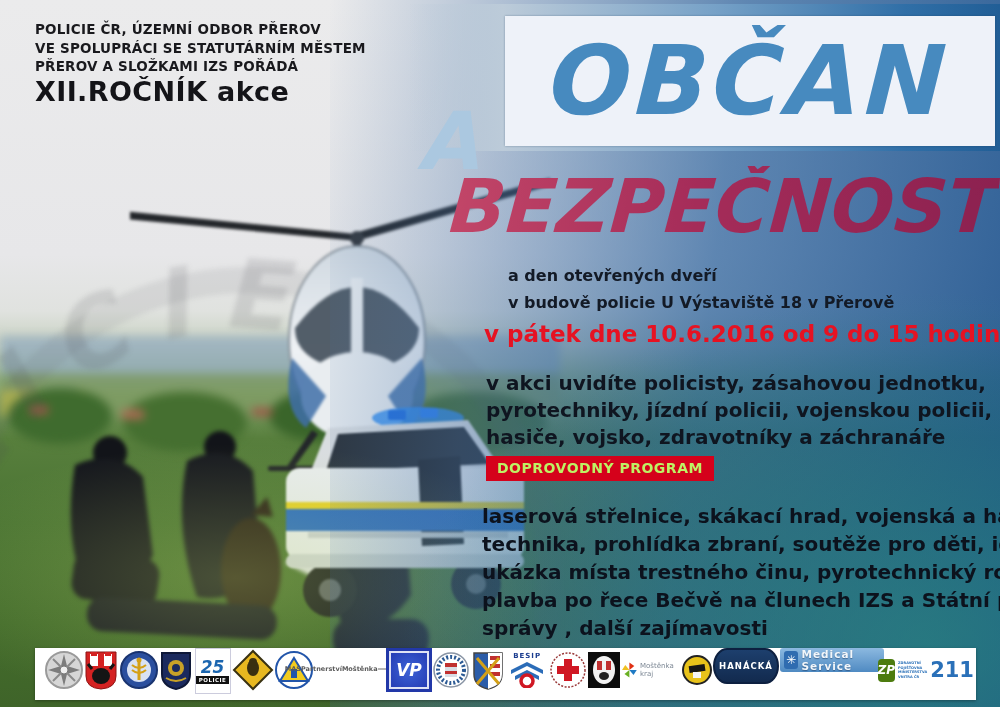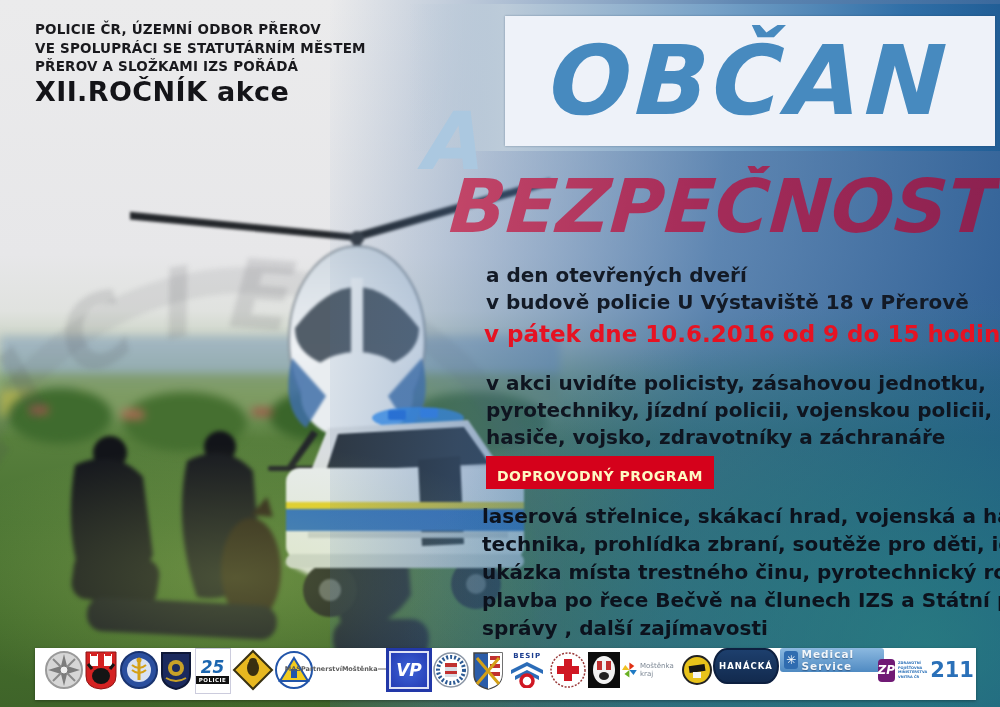--- a/index.html
+++ b/index.html
@@ -29,25 +29,25 @@
   .obcan-box{left:505px;top:16px;width:490px;height:130px;background:#eef2f9;box-shadow:0 0 2px rgba(30,60,90,.4);}
   .obcan{width:100%;height:100%;display:flex;align-items:center;justify-content:center;
     color:#478abf;font-weight:bold;font-style:italic;font-size:96px;letter-spacing:4px;transform:skewX(-3deg);}
   .conj-a{left:424px;top:102px;font-size:80px;font-weight:bold;font-style:italic;color:#abc8e0;transform:skewX(-3deg);line-height:1;}
   .bezpecnost{left:450px;top:166px;font-size:74px;font-weight:bold;font-style:italic;line-height:1.1;
     transform:skewX(-4deg);letter-spacing:0;
     background:linear-gradient(90deg,#c24668 0%,#a52c59 45%,#8c2150 100%);
     -webkit-background-clip:text;background-clip:text;color:transparent;white-space:nowrap;}
   
   .txt{font-weight:bold;white-space:nowrap;}
-  .subtitle{left:486px;top:262px;font-size:20px;line-height:27px;color:#131a26;}
+  .subtitle{left:508px;top:262px;font-size:16px;line-height:27px;color:#131a26;}
   .dateline{left:484px;top:321px;font-size:23px;color:#e61222;}
   .program{left:486px;top:370px;font-size:20px;line-height:27px;color:#0f1520;}
-  .badge{left:486px;top:456px;display:inline-block;background:#d5011b;color:#fef9c3;
-    font-size:14px;font-weight:bold;padding:12px 11px 5px;letter-spacing:.5px;white-space:nowrap;}
+  .badge{left:486px;top:456px;display:inline-block;background:#d5011b;color:#bef264;
+    font-size:14px;font-weight:bold;padding:4px 11px 5px;letter-spacing:.5px;white-space:nowrap;}
   .activities{left:482px;top:502px;font-size:20px;line-height:28px;color:#0c121d;}
   
   .logo-bar{left:35px;top:648px;width:941px;height:52px;background:#fff;
     display:flex;align-items:flex-start;justify-content:space-between;padding:0 10px;box-sizing:border-box;
     box-shadow:0 1px 3px rgba(0,0,0,.35);}
   .lg{flex:0 0 auto;display:flex;align-items:center;justify-content:center;height:44px;}
   .lg-vp{width:40px;height:38px;background:radial-gradient(circle,#3d63d6 0%,#2740b8 80%);
     border:3px solid #2238a8;box-shadow:inset 0 0 0 2px rgba(255,255,255,.85);
     color:#fff;font-weight:bold;font-style:italic;font-size:17px;}
   .lg25{width:34px;height:44px;display:flex;flex-direction:column;align-items:center;justify-content:center;border:1px solid #ccd;}
@@ -62,21 +62,21 @@
   .lg-olk{width:58px;gap:3px;}
   .lg-olk .lbl{font-size:7px;color:#7c8794;line-height:8px;}
   .lg-hanacka{width:62px;height:32px;background:linear-gradient(180deg,#1d3f6d,#122a4e);
     border:2px solid #0d2040;border-radius:14px/50%;color:#fff;font-weight:bold;font-size:8.5px;letter-spacing:1px;}
   .lg-medical{width:104px;height:24px;background:linear-gradient(180deg,#8cb9e0,#4f8ac2);border-radius:3px;
     display:flex;align-items:center;gap:4px;padding:0 4px;box-sizing:border-box;}
   .lg-medical .star{width:18px;height:18px;background:#2f6cb0;border-radius:3px;color:#fff;font-size:12px;
     display:flex;align-items:center;justify-content:center;}
   .lg-medical .lbl{color:#f2f6fa;font-size:10.5px;font-weight:bold;letter-spacing:1px;text-shadow:0 1px 1px rgba(20,50,90,.5);}
   .lg-zp{width:80px;gap:3px;}
-  .lg-zp .sq{width:23px;height:23px;background:#701a75;border-radius:4px;color:#fff;font-weight:bold;font-style:italic;
+  .lg-zp .sq{width:23px;height:23px;background:#4d7c0f;border-radius:4px;color:#fff;font-weight:bold;font-style:italic;
     font-size:12px;display:flex;align-items:center;justify-content:center;}
   .lg-zp .sub{display:flex;flex-direction:column;}
   .lg-zp .sub div{font-size:3.5px;line-height:4.5px;color:#2a70b8;font-weight:bold;}
   .lg-zp .n211{color:#2a70b8;font-weight:bold;font-size:21px;line-height:21px;}
 </style>
 </head>
 <body>
 
 <div class="poster">
 

